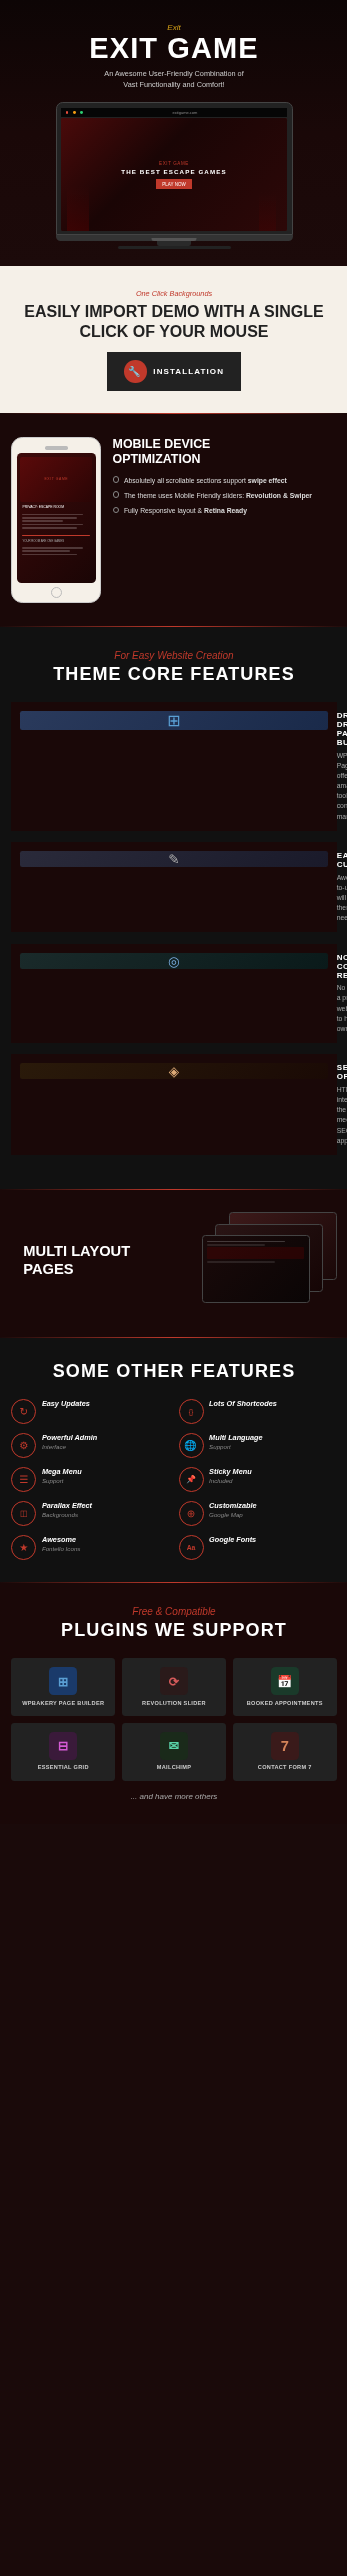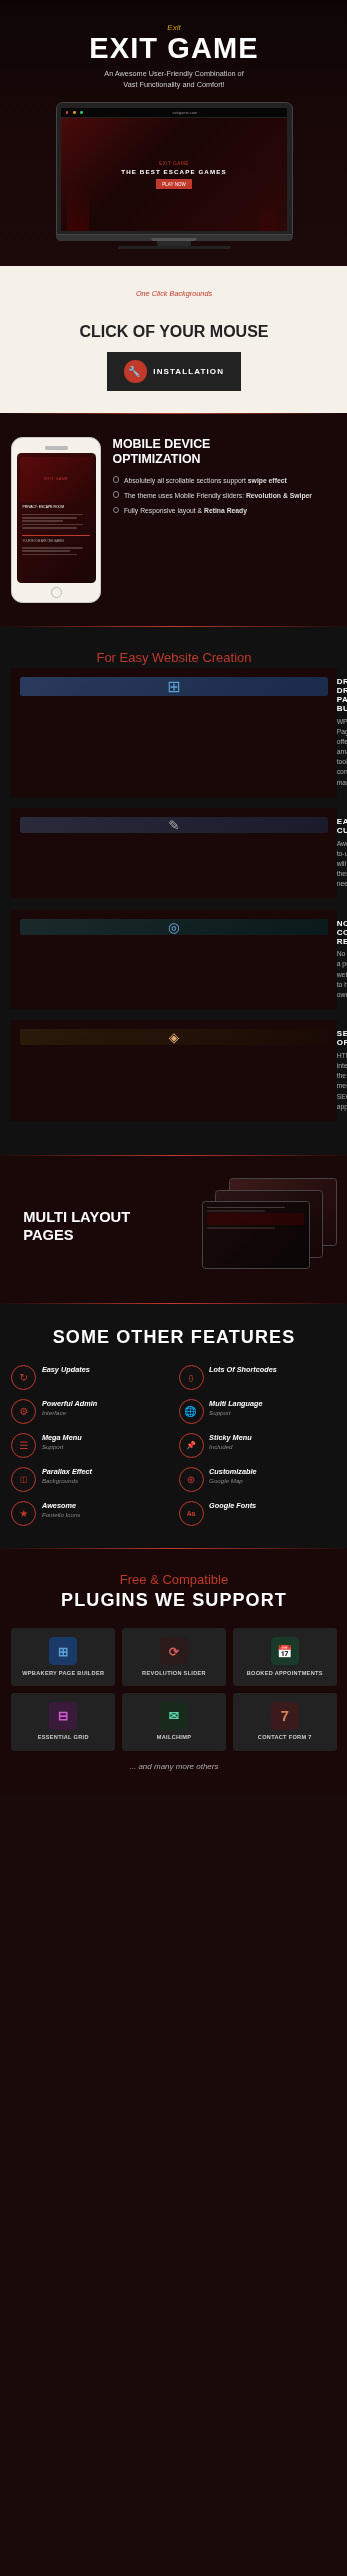--- a/index.html
+++ b/index.html
@@ -270,21 +270,22 @@
     }
 
     
     .core-section {
       background: #111;
       padding: 22.6px 11.3px;
     }
     .section-label {
       text-align: center;
       color: #c0392b;
-      font-size: 13px;
+      font-size: 10px;
+      font-style: italic;
       margin-bottom: 3.4px;
     }
     .section-title {
       text-align: center;
       font-size: 18px;
       font-weight: 900;
       text-transform: uppercase;
       color: #fff;
       letter-spacing: 1.1px;
       margin-bottom: 17px;
@@ -535,21 +536,21 @@
     </div>
     <div class="laptop-base"></div>
     <div class="laptop-stand"></div>
     <div class="laptop-foot"></div>
   </div>
 </section>
 
 <section class="install-section">
   <p class="one-click-label">One Click Backgrounds</p>
   <h2 class="install-title">
-    <br>
+    <span>EASILY IMPORT DEMO WITH A SINGLE</span><br>
     <span>CLICK OF YOUR MOUSE</span>
   </h2>
   <button class="install-btn">
     <span class="install-icon">🔧</span>
     <span>INSTALLATION</span>
   </button>
 </section>
 
 <div class="section-divider"></div>
 
@@ -602,20 +603,21 @@
         <span>Fully Responsive layout &amp; <strong>Retina Ready</strong></span>
       </li>
     </ul>
   </div>
 </section>
 
 <div class="section-divider"></div>
 
 <section class="core-section">
   <p class="section-label">For Easy Website Creation</p>
+  <h2 class="section-title">THEME CORE FEATURES</h2>
 
   <div class="feature-item">
     <div class="feature-thumb thumb-drag">
       <span style="font-size:16px;color:#5a9fd4;">⊞</span>
     </div>
     <div class="feature-text">
       <h3>DRAG &amp; DROP PAGE BUILDER</h3>
       <p>WPBakery Page Builder offers amazing tools for content management</p>
     </div>
   </div>
@@ -778,15 +780,15 @@
     <div class="plugin-card">
       <div class="plugin-icon pi-mailchimp">✉</div>
       <span class="plugin-name">MAILCHIMP</span>
     </div>
     <div class="plugin-card">
       <div class="plugin-icon pi-cf7" style="font-size:14.7px;font-weight:900;">7</div>
       <span class="plugin-name">CONTACT FORM 7</span>
     </div>
   </div>
 
-  <p class="plugins-more">... and many more others</p>
+  <p class="plugins-more">... and have more others</p>
 </section>
 
 
 </body></html>

